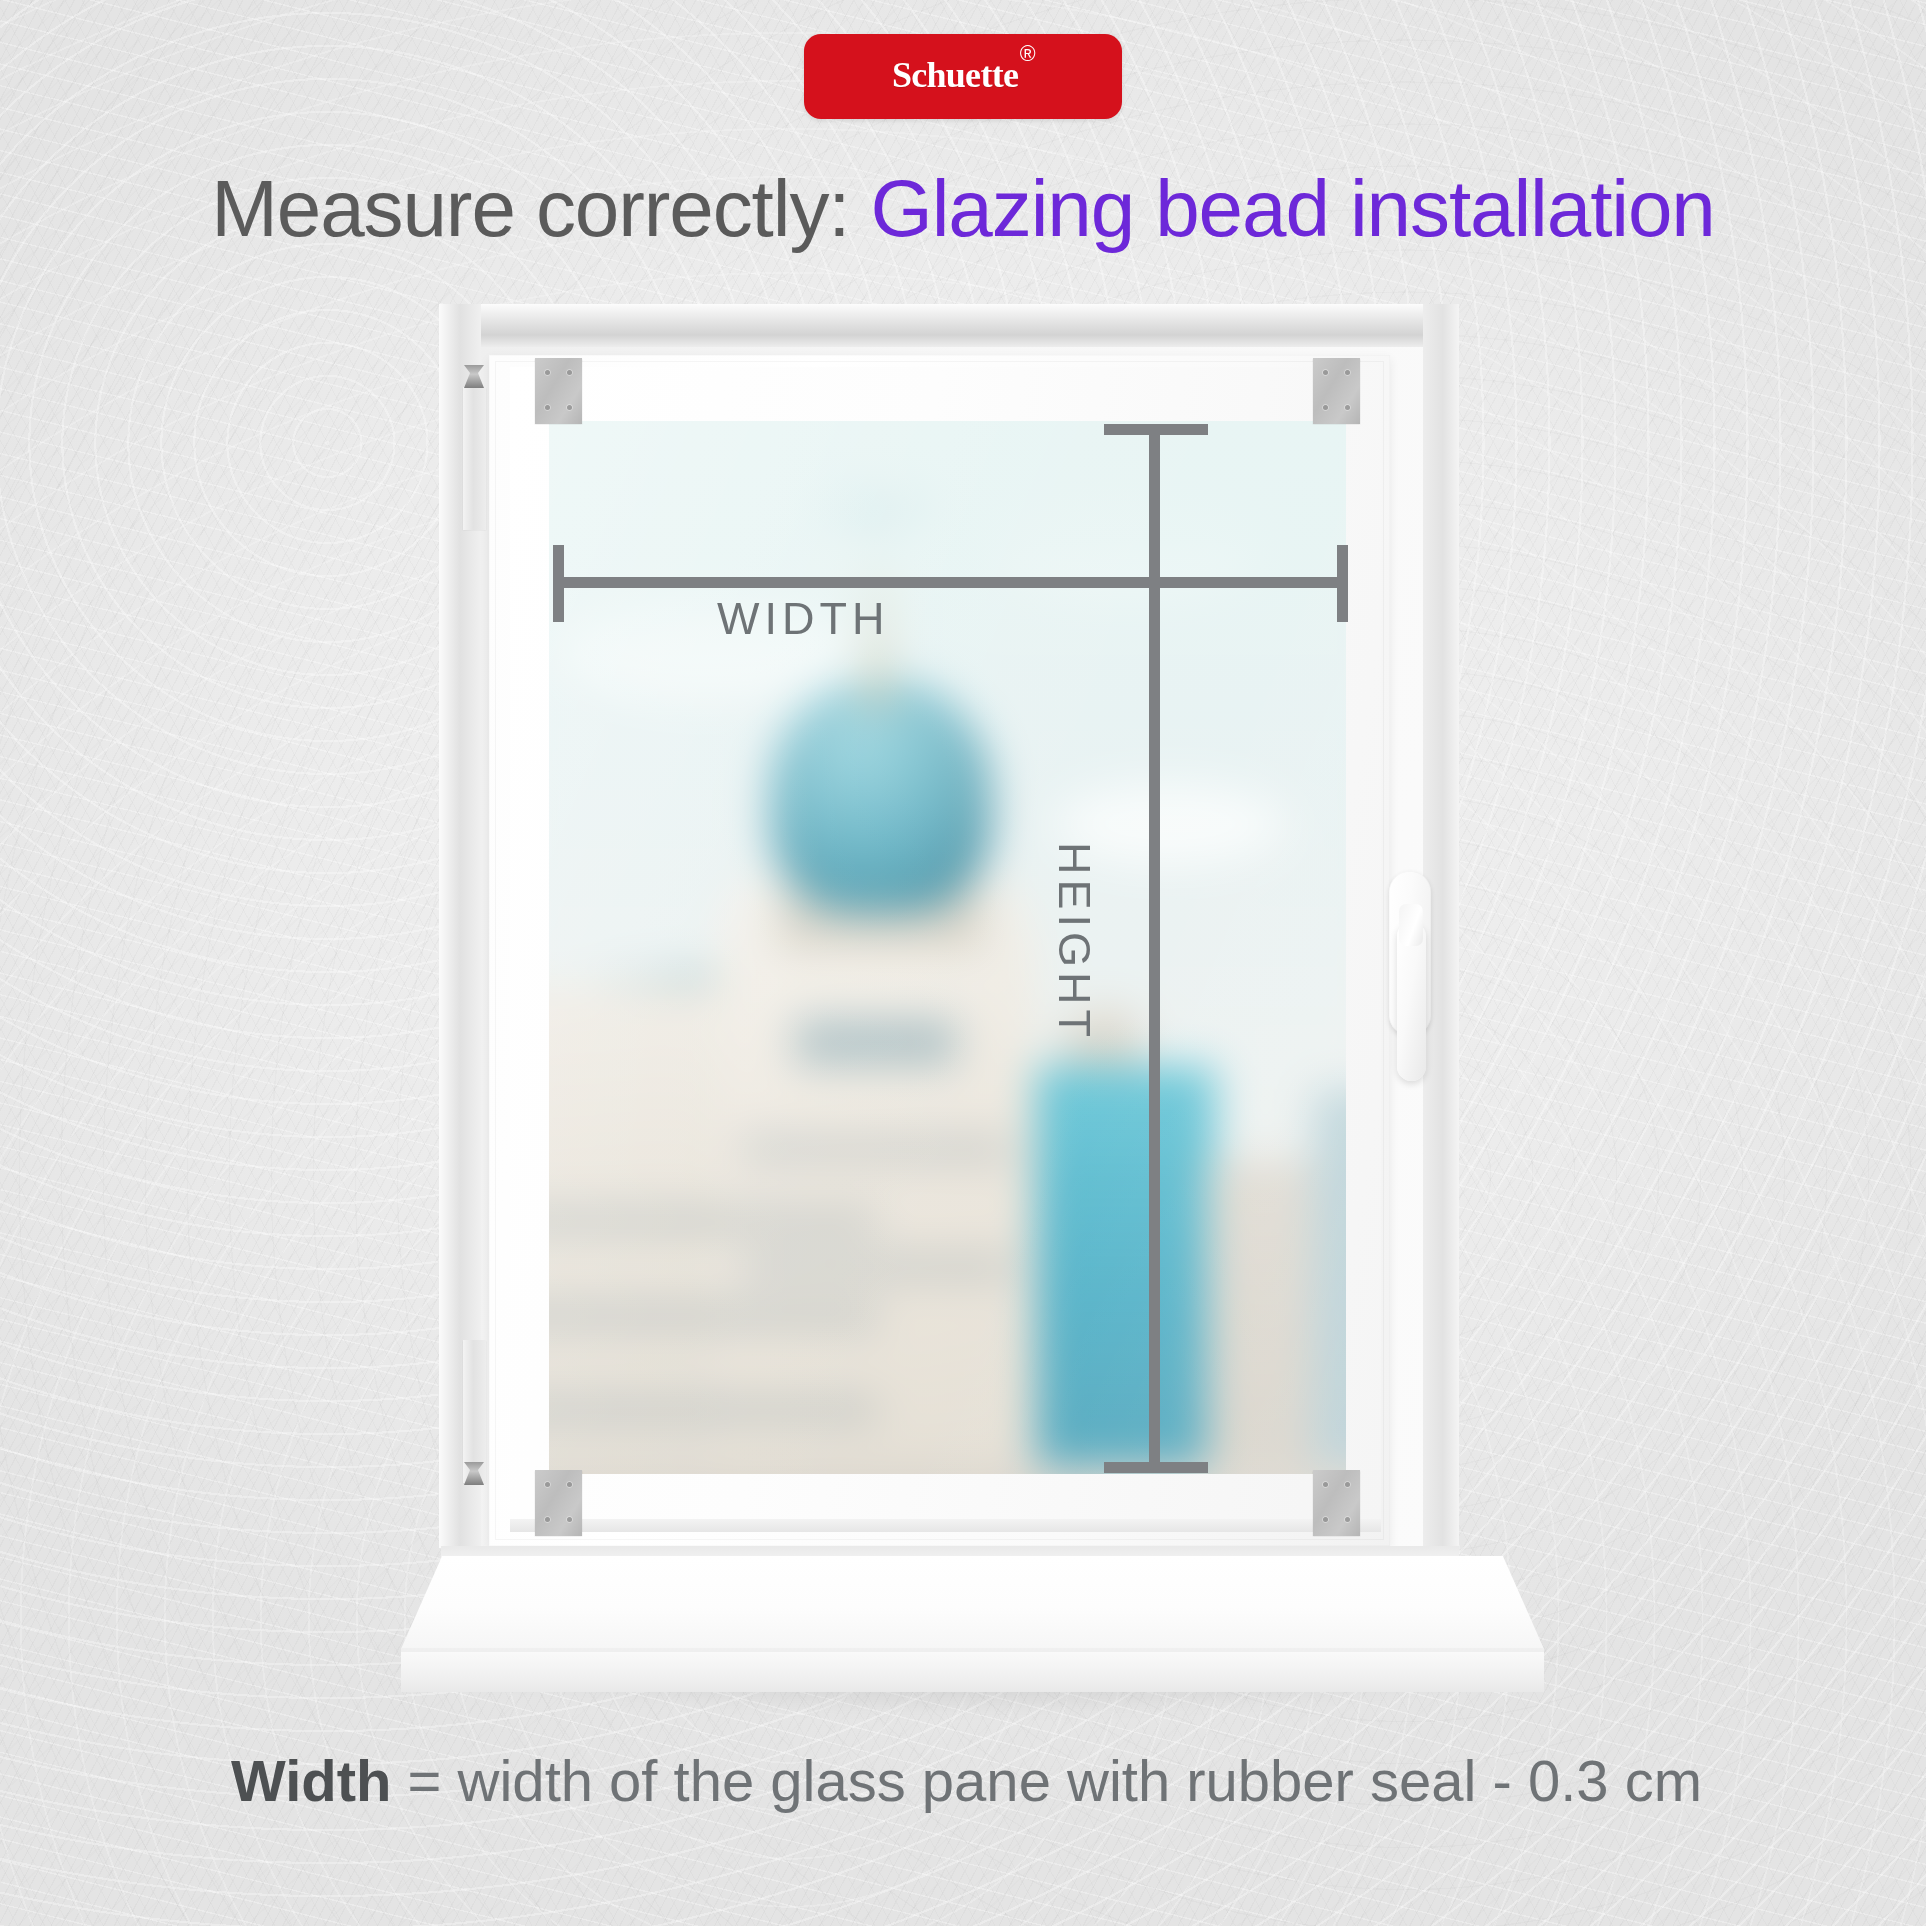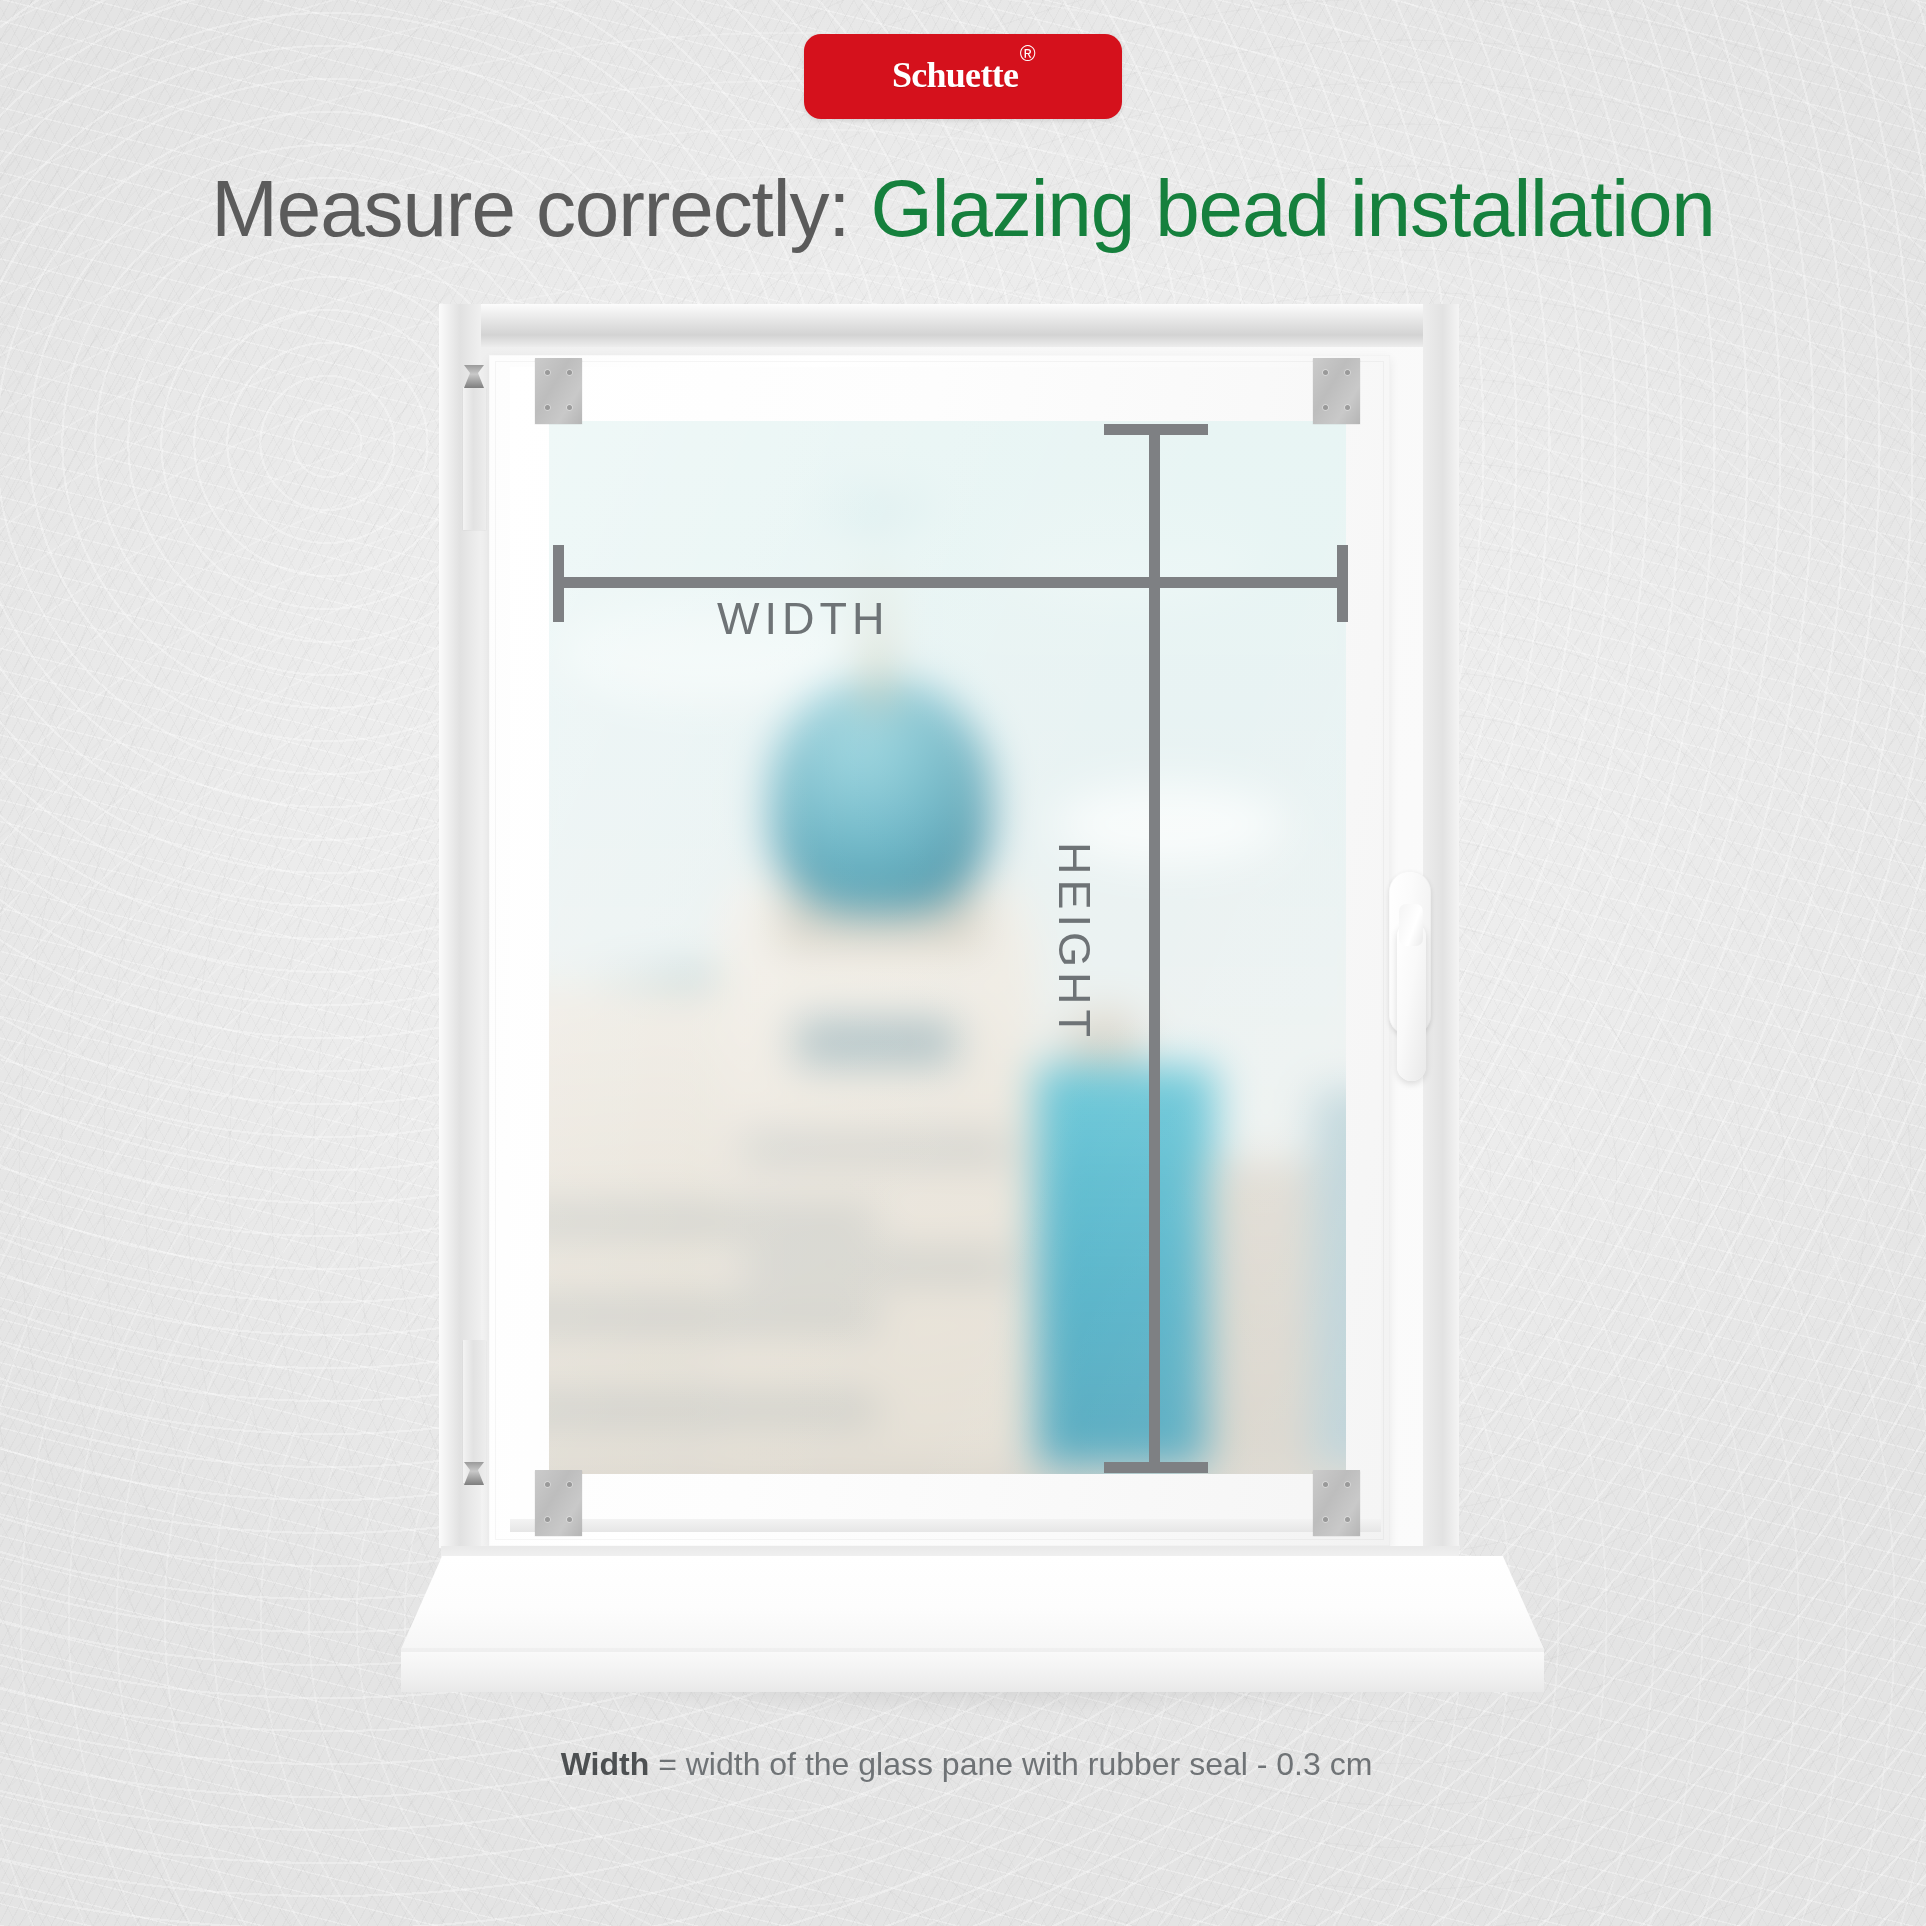--- a/index.html
+++ b/index.html
@@ -51,21 +51,21 @@
   }
 
   
   #headline{
     position:absolute;left:0;right:0;top:163px;
     text-align:center;white-space:nowrap;
     font-size:80px;font-weight:300;letter-spacing:-1.1px;
     font-family:"Liberation Sans", sans-serif;
   }
   #headline .h-strong{color:#5b5b5b;}
-  #headline .h-light{color:#15803d;}
+  #headline .h-light{color:#6d28d9;}
 
   
   #window-assembly{position:absolute;left:0;top:0;width:1926px;height:1926px;}
 
   
   #reveal{
     position:absolute;left:439px;top:304px;width:1020px;height:1244px;
     background:linear-gradient(100deg,#e6e6e6 0%,#efefef 22%,#f6f6f6 60%,#eeeeee 100%);
     box-shadow:inset 0 1.4px 2.1px rgba(255,255,255,.9);
   }
@@ -279,21 +279,21 @@
     position:absolute;left:441px;top:1546px;width:1018px;height:16px;
     background:linear-gradient(180deg,#e9e9e9,#f4f4f4);
   }
 
   
   #captions{
     position:absolute;left:0;right:0;top:1743px;text-align:center;
     font-family:"Liberation Sans", sans-serif;
   }
   .cap-line{
-    font-size:32px;color:#6f7376;font-weight:300;white-space:nowrap;line-height:1.32;margin-left:7px;
+    font-size:58px;color:#6f7376;font-weight:300;white-space:nowrap;line-height:1.32;margin-left:7px;
   }
   .cap-key{font-weight:bold;color:#4d5052;}
 </style>
 </head>
 <body>
 
 <div id="wall">
   <div id="wall-grain"></div>
   <div id="wall-grain2"></div>
 </div>

